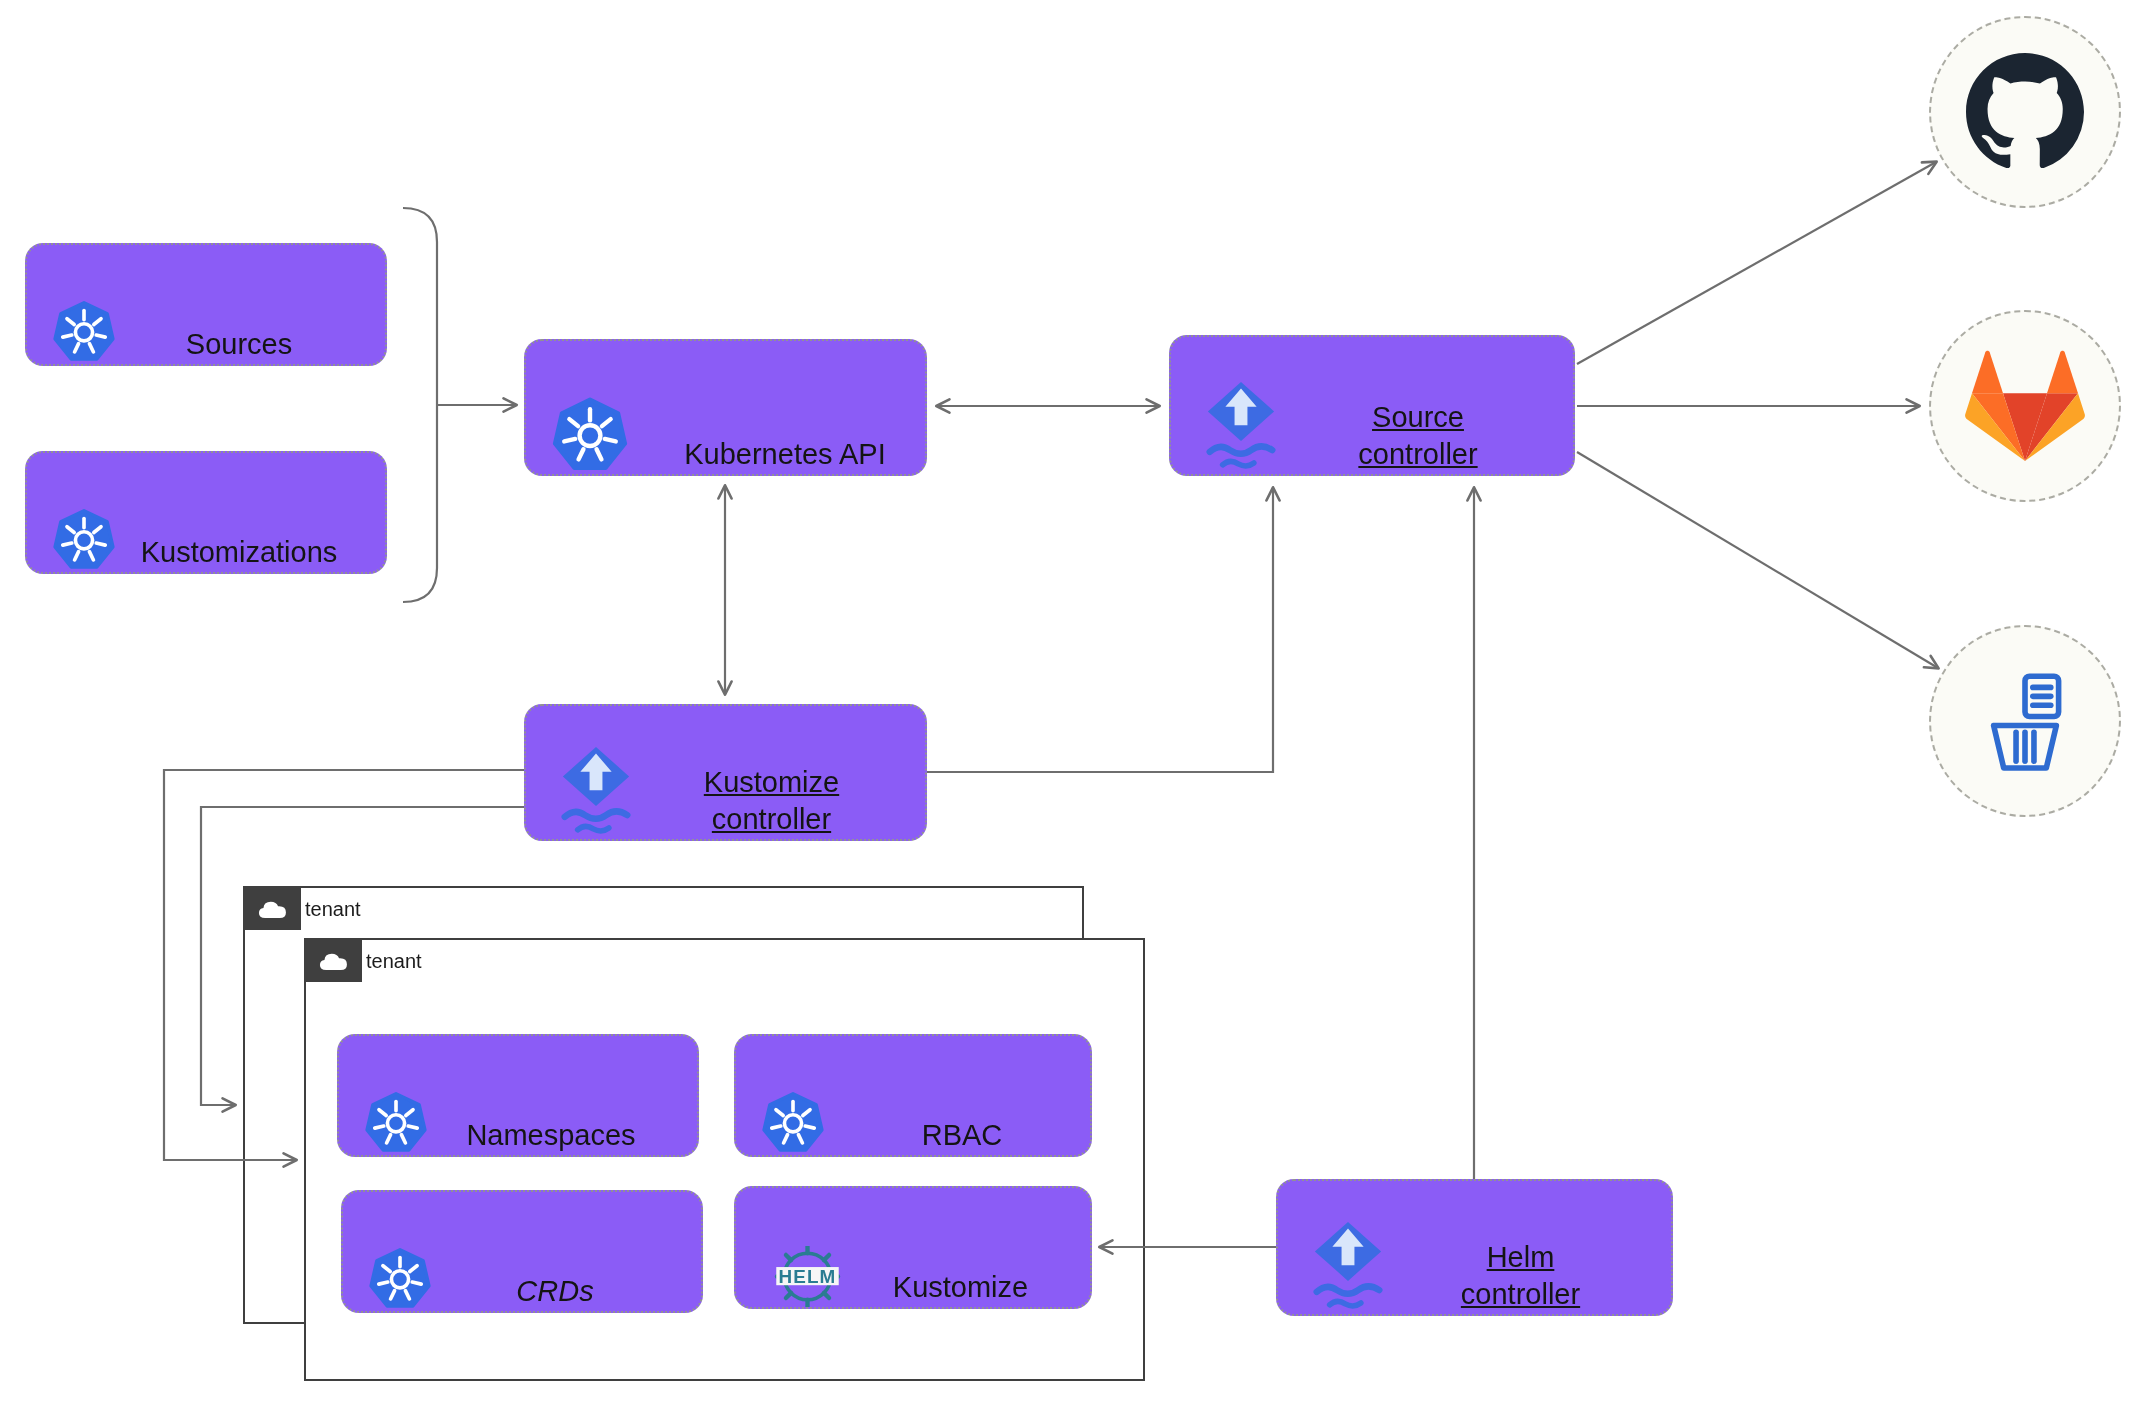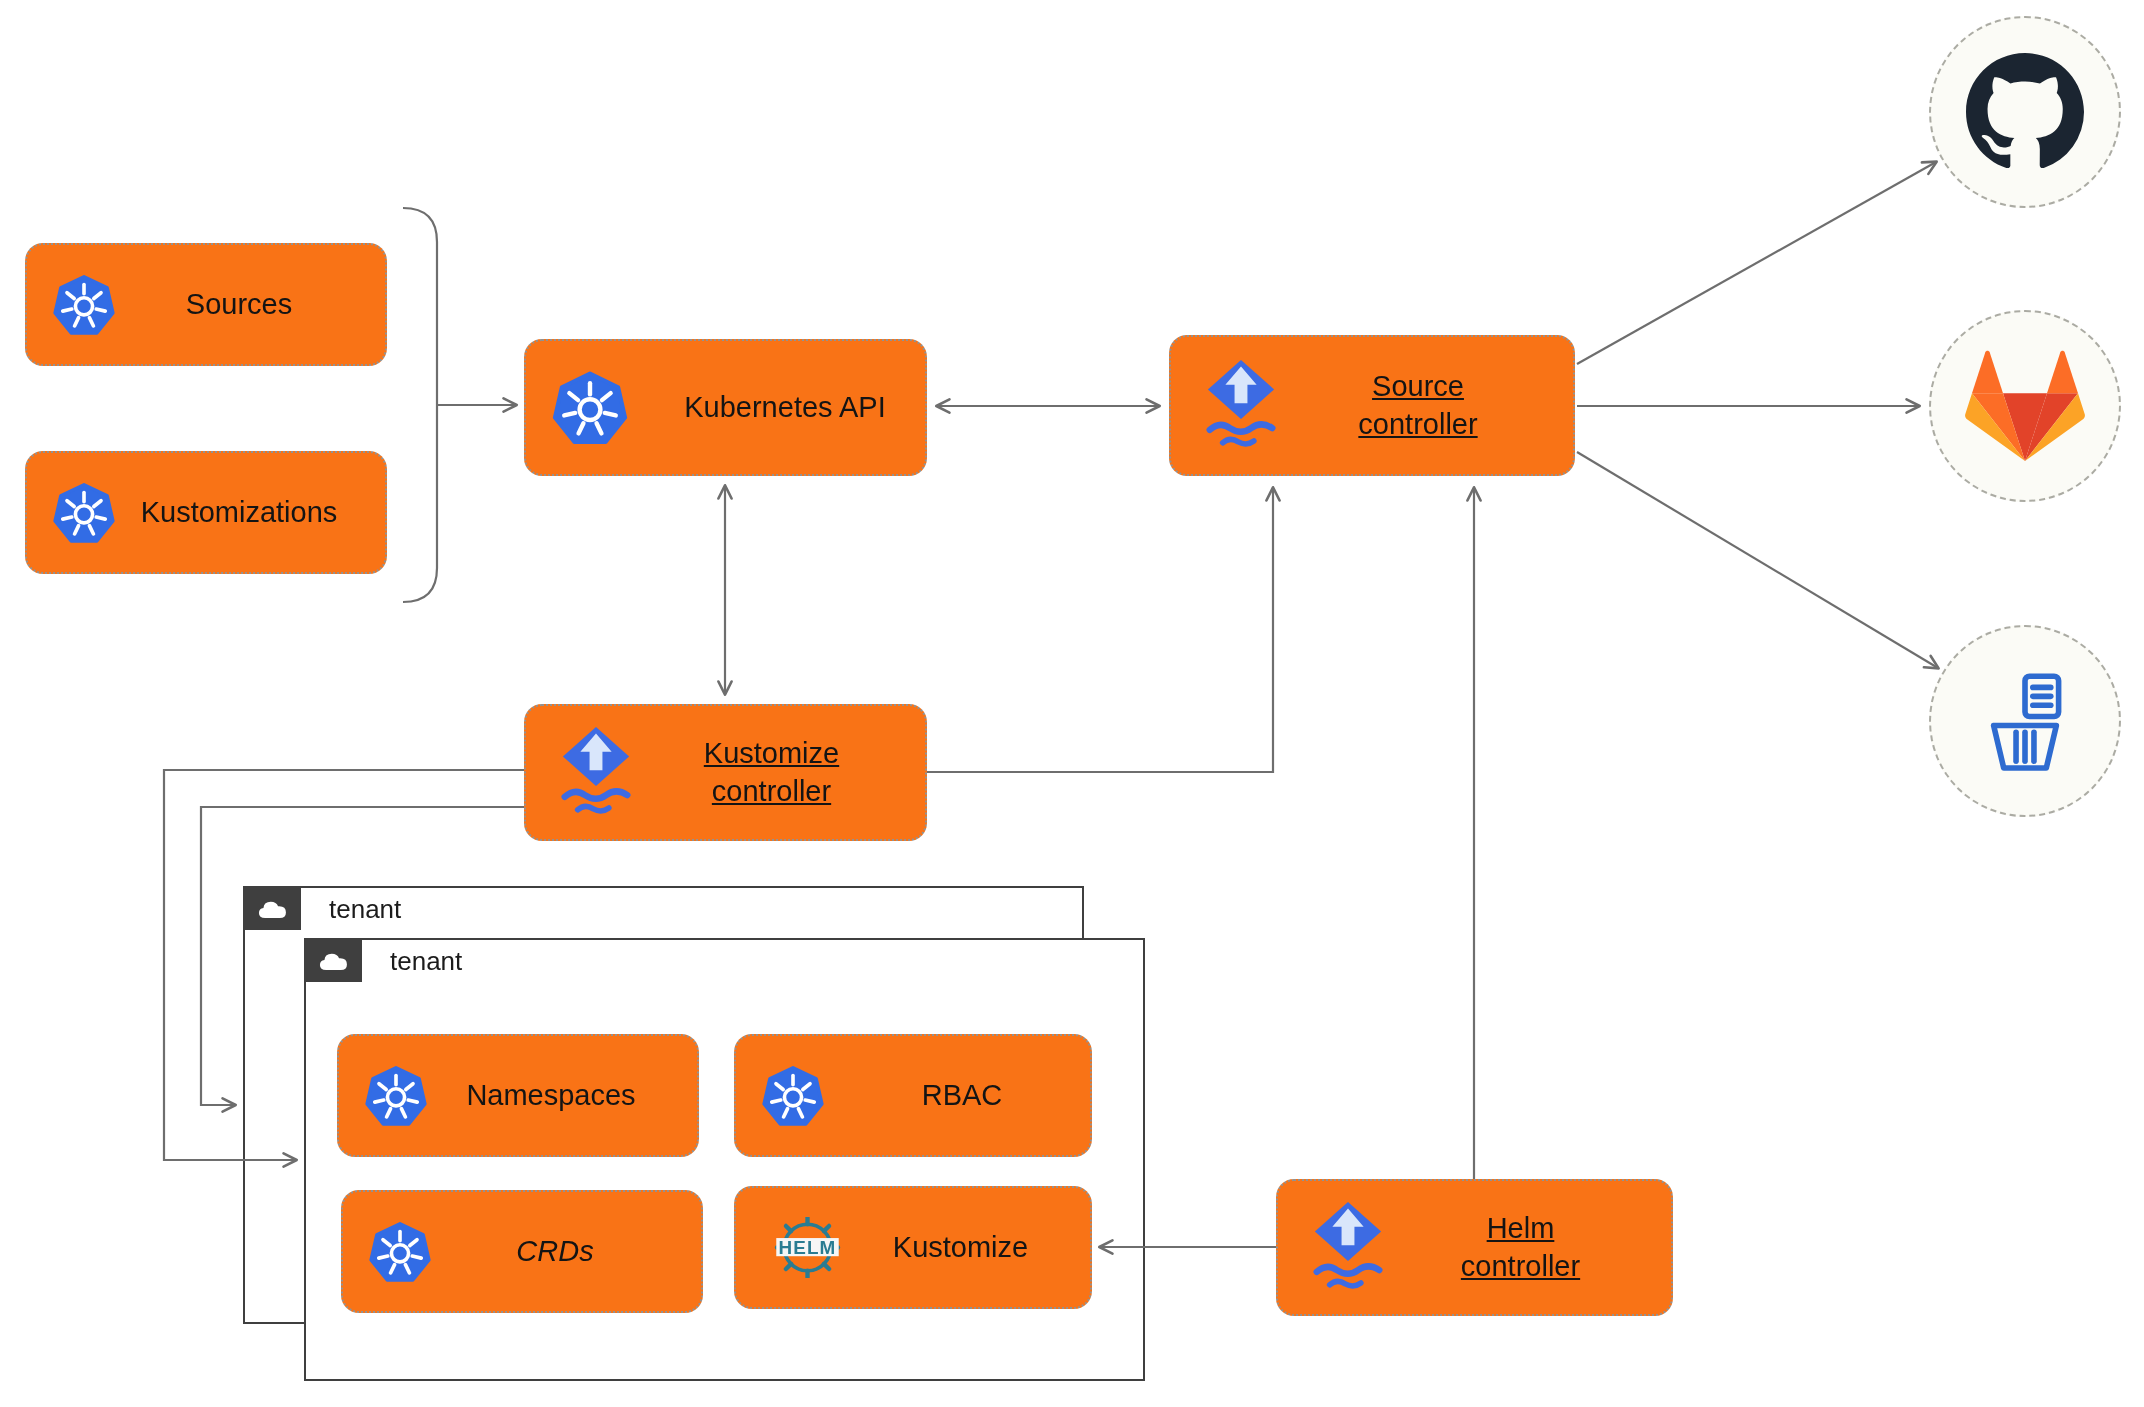--- a/index.html
+++ b/index.html
@@ -11,22 +11,22 @@
     width: 2144px;
     height: 1407px;
     background: #ffffff;
     overflow: hidden;
   }
 
   
   .node {
     position: absolute;
     display: flex;
-    align-items: center;
-    background: #f97316;
+    align-items: flex-end;
+    background: #8b5cf6;
     border: 2.5px dotted #929292;
     border-radius: 18px;
     padding: 0 24px;
   }
   .node .icon { flex: 0 0 auto; display: flex; align-items: center; justify-content: center; }
   .node .label {
     flex: 1 1 auto;
     text-align: center;
     font-size: 29px;
     line-height: 1.3;
@@ -40,23 +40,23 @@
     background: #ffffff;
     border: 2px solid #3f3f3f;
   }
   .chip {
     position: absolute; top: 0; left: 0;
     width: 56px; height: 42px;
     background: #3f3f3f;
     display: flex; align-items: center; justify-content: center;
   }
   .tenant-label {
-    position: absolute; top: 0; left: 84px; height: 42px;
+    position: absolute; top: 0; left: 60px; height: 42px;
     display: flex; align-items: center;
-    font-size: 26px; color: #1c1c1c;
+    font-size: 20px; color: #1c1c1c;
   }
 
   
   .circle {
     position: absolute;
     width: 192px; height: 192px;
     border-radius: 50%;
     background: #fbfbf6;
     border: 2.5px dashed #ababa3;
     display: flex; align-items: center; justify-content: center;

